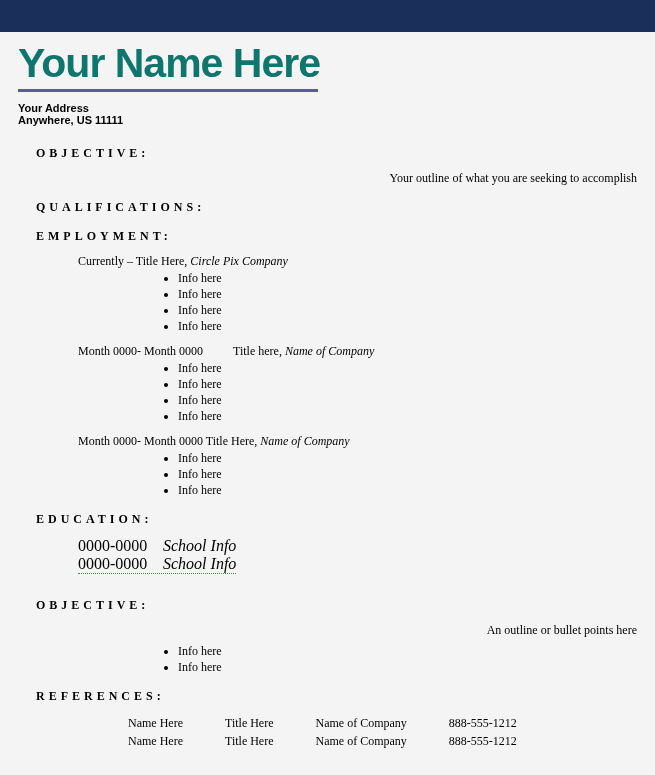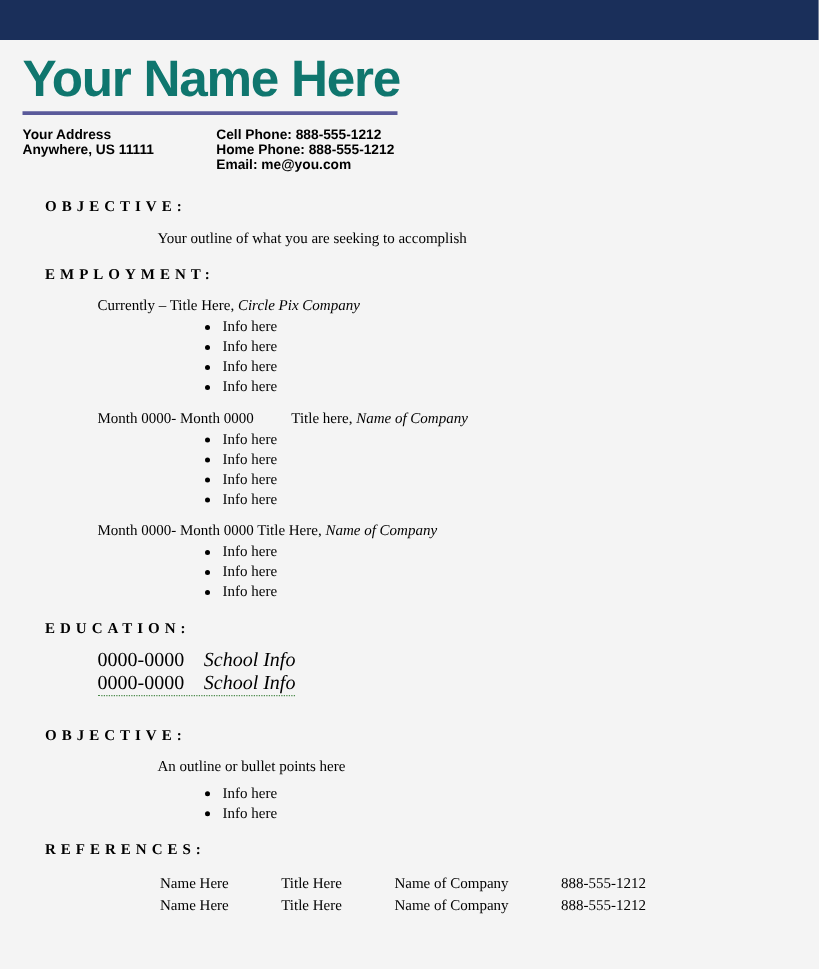--- a/index.html
+++ b/index.html
@@ -31,39 +31,41 @@
       width: 300px;
       margin-top: 2px;
       margin-bottom: 10px;
     }
     .contact-row {
       display: flex;
       font-family: Arial, Helvetica, sans-serif;
       font-weight: bold;
       font-size: 11px;
       margin-bottom: 20px;
+      gap: 45px;
     }
     .contact-left {
       width: 155px;
     }
     .contact-right {
     }
     .section-heading {
       font-family: "Times New Roman", Times, serif;
       font-weight: bold;
       font-size: 12px;
       letter-spacing: 4px;
       margin-left: 18px;
       margin-top: 14px;
       margin-bottom: 10px;
     }
     .body-text {
       font-size: 12px;
       margin-left: 108px;
       margin-bottom: 6px;
+      text-align: right;
     }
     .job-line {
       font-size: 12px;
       margin-left: 60px;
       margin-bottom: 2px;
     }
     .italic { font-style: italic; }
     .bullet-list {
       list-style: disc;
       margin-left: 160px;
@@ -101,30 +103,26 @@
 <div class="page">
 
   <div class="name-title">Your Name Here</div>
   <div class="name-underline"></div>
 
   <div class="contact-row">
     <div class="contact-left">
       <div>Your Address</div>
       <div>Anywhere, US 11111</div>
     </div>
-    <div class="contact-right">
-      <div>Cell Phone: 888-555-1212</div>
-      <div>Home Phone: 888-555-1212</div>
-      <div>Email: me@you.com</div>
-    </div>
   </div>
 
   <div class="section-heading">OBJECTIVE:</div>
   <div class="body-text">Your outline of what you are seeking to accomplish</div>
 
+  <div class="section-heading">QUALIFICATIONS:</div>
 
   <div class="section-heading">EMPLOYMENT:</div>
 
   <div class="job-line">
     <span>Currently – </span><span>Title Here, </span><span class="italic">Circle Pix Company</span>
   </div>
   <ul class="bullet-list">
     <li>Info here</li>
     <li>Info here</li>
     <li>Info here</li>

